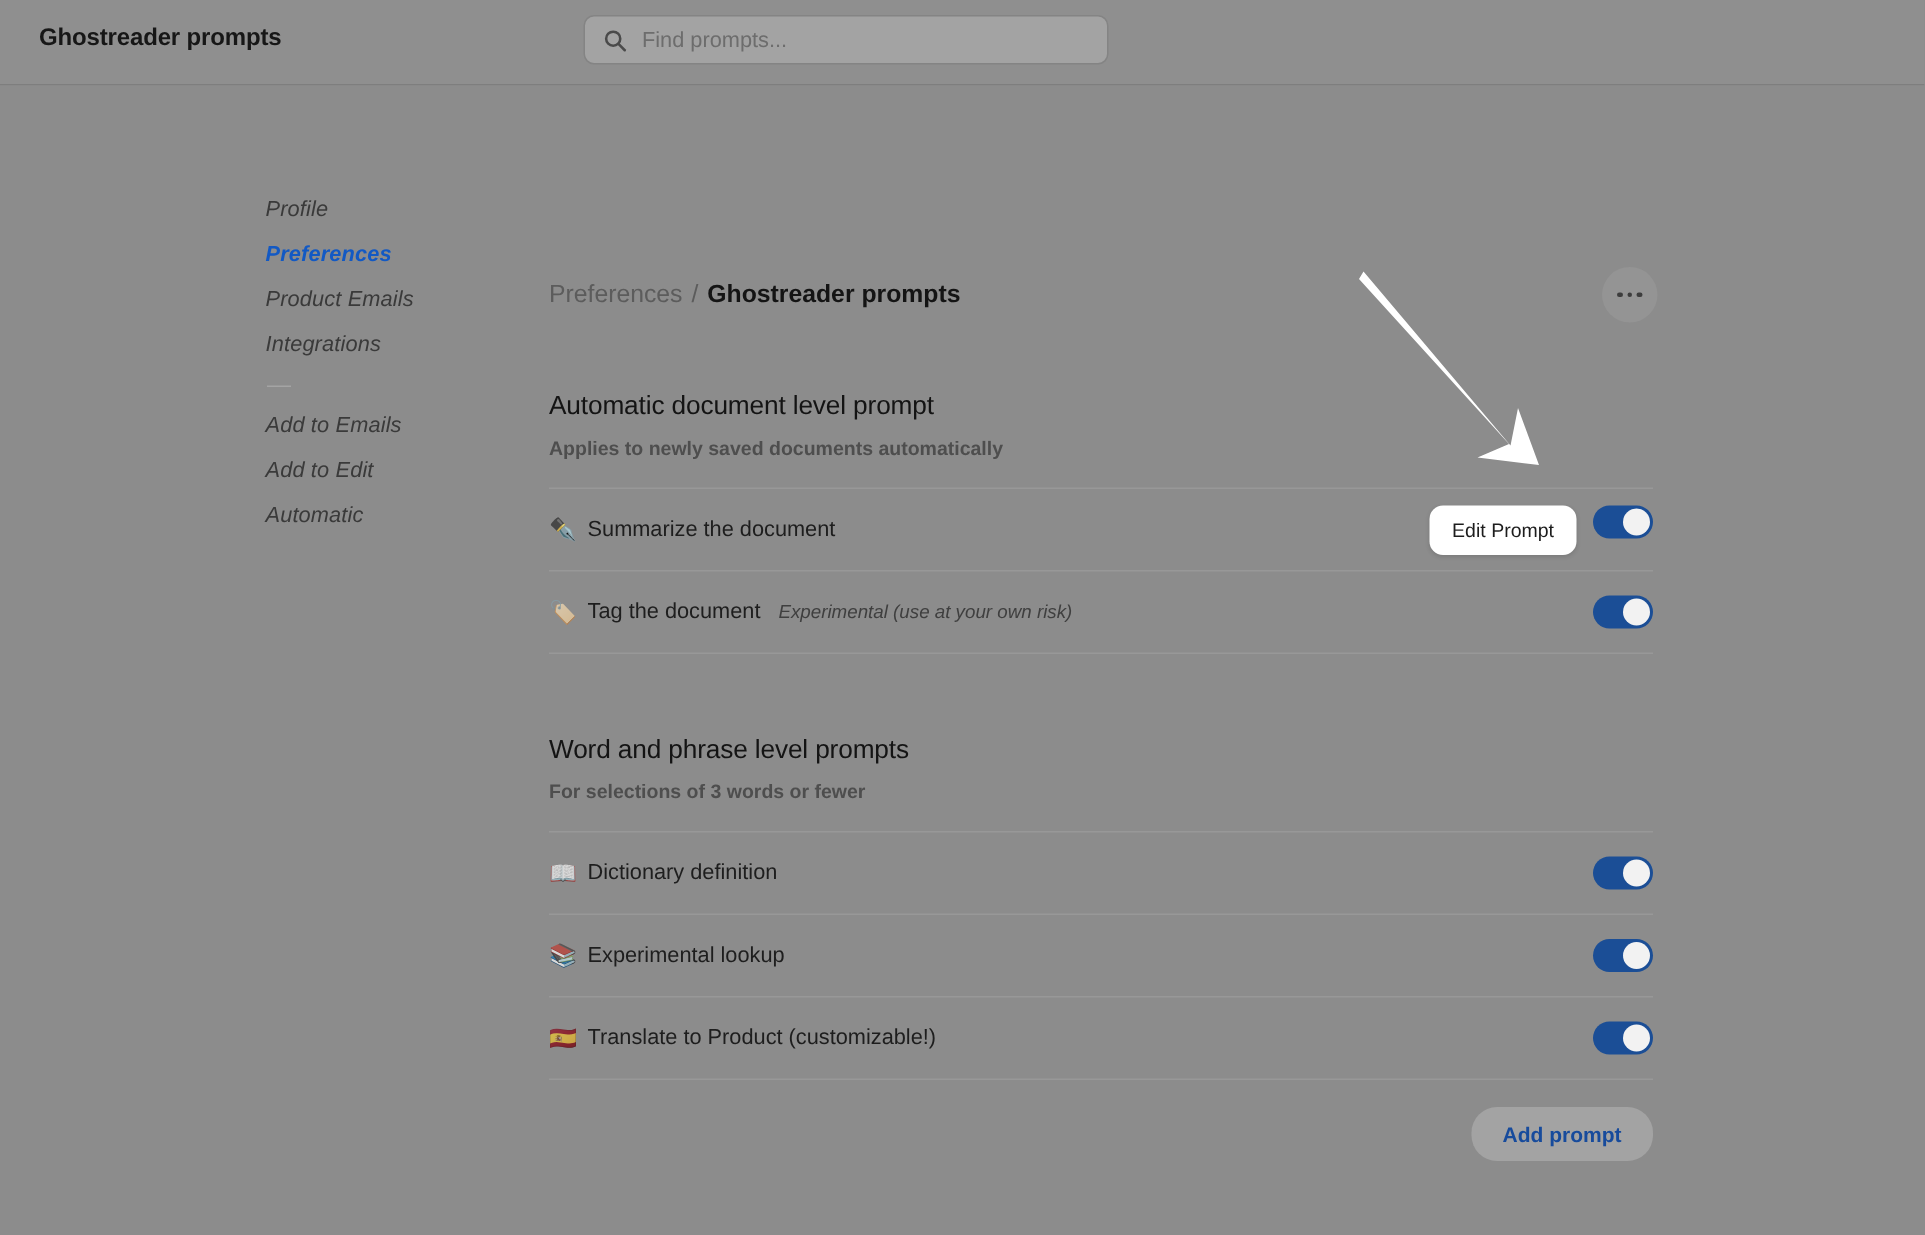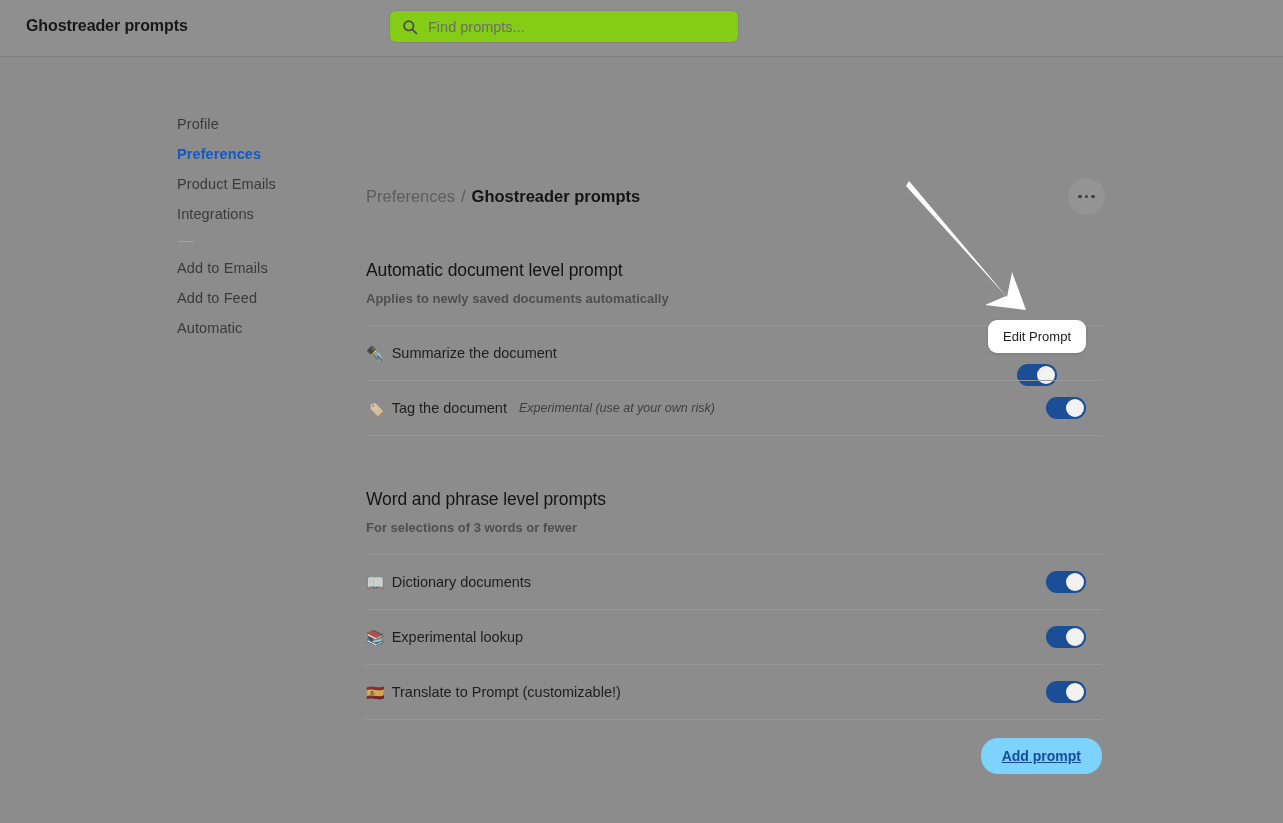--- a/index.html
+++ b/index.html
@@ -35,21 +35,21 @@
     letter-spacing: -0.1px;
   }
   .search-wrap {
     position: absolute;
     left: 389px;
     top: 10px;
     width: 350px;
     height: 33px;
     border: 1px solid #848484;
     border-radius: 7px;
-    background: #84cc16;
+    background: #a3a3a3;
     display: flex;
     align-items: center;
     box-sizing: border-box;
   }
   .search-icon {
     position: absolute;
     left: 12px;
     top: 8px;
     width: 16px;
     height: 16px;
@@ -76,22 +76,23 @@
     position: relative;
     width: 1283px;
     height: 766px;
     background: #8c8c8c;
   }
 
   
   .sidebar {
     position: absolute;
     left: 177px;
-    top: 52px;
+    top: 68px;
     width: 165px;
+    font-style: italic;
   }
   .side-item {
     font-size: 14.5px;
     color: #3a3a3a;
     line-height: 30px;
     height: 30px;
     cursor: pointer;
     letter-spacing: 0.1px;
   }
   .side-item.active {
@@ -182,25 +183,24 @@
     filter: grayscale(0.35) contrast(0.85) brightness(0.95);
   }
   .row-note {
     font-size: 12.5px;
     font-style: italic;
     color: #3f3f3f;
     margin-left: 5px;
   }
   .row-right {
     position: absolute;
-    right: 16px;
-    display: flex;
-    align-items: center;
+    right: 0;
+    display: flex;
+    align-items: flex-start;
     gap: 11px;
-    flex-direction: column;
   }
 
   
   .toggle {
     width: 40px;
     height: 22px;
     border-radius: 11px;
     background: #1b4e96;
     position: relative;
     cursor: pointer;
@@ -228,30 +228,29 @@
     box-shadow: 0 1px 3px rgba(0,0,0,0.12);
     white-space: nowrap;
   }
 
   .add-prompt-wrap {
     display: flex;
     justify-content: flex-end;
     margin-top: 18px;
   }
   .add-prompt-btn {
-    background: #7dd3fc;
+    background: #a3a3a3;
     border: 0;
     border-radius: 17px;
     padding: 10px 21px;
     font-family: "Liberation Sans", sans-serif;
     font-size: 14px;
     color: #174b9c;
     font-weight: bold;
     cursor: pointer;
-    text-decoration: underline;
   }
 
   
   .arrow-annotation {
     position: absolute;
     left: 895px;
     top: 112px;
     width: 140px;
     height: 155px;
     pointer-events: none;
@@ -274,21 +273,21 @@
 
 <div class="page-body">
 
   <nav class="sidebar" id="sidebar">
       <div class="side-item">Profile</div>
       <div class="side-item active">Preferences</div>
       <div class="side-item">Product Emails</div>
       <div class="side-item">Integrations</div>
       <div class="side-divider"></div>
       <div class="side-item">Add to Emails</div>
-      <div class="side-item">Add to Feed</div>
+      <div class="side-item">Add to Edit</div>
       <div class="side-item">Automatic</div>
     </nav>
 
   <button class="more-button">
     <span></span>
     <span></span>
     <span></span>
   </button>
 
   <main class="content">
@@ -328,21 +327,21 @@
             </div>
           </div>
         </section>
         <section class="section">
           <div class="section-title">Word and phrase level prompts</div>
           <div class="section-sub">For selections of 3 words or fewer</div>
           <div class="rows">
             <div class="prompt-row">
               <div class="row-label">
                 <span class="row-emoji">📖</span>
-                <span>Dictionary documents</span>
+                <span>Dictionary definition</span>
               </div>
               <div class="row-right">
                 <div class="toggle">
                   <div class="knob"></div>
                 </div>
               </div>
             </div>
             <div class="prompt-row">
               <div class="row-label">
                 <span class="row-emoji">📚</span>
@@ -350,21 +349,21 @@
               </div>
               <div class="row-right">
                 <div class="toggle">
                   <div class="knob"></div>
                 </div>
               </div>
             </div>
             <div class="prompt-row">
               <div class="row-label">
                 <span class="row-emoji">🇪🇸</span>
-                <span>Translate to Prompt (customizable!)</span>
+                <span>Translate to Product (customizable!)</span>
               </div>
               <div class="row-right">
                 <div class="toggle">
                   <div class="knob"></div>
                 </div>
               </div>
             </div>
           </div>
           <div class="add-prompt-wrap">
             <button class="add-prompt-btn">Add prompt</button>

